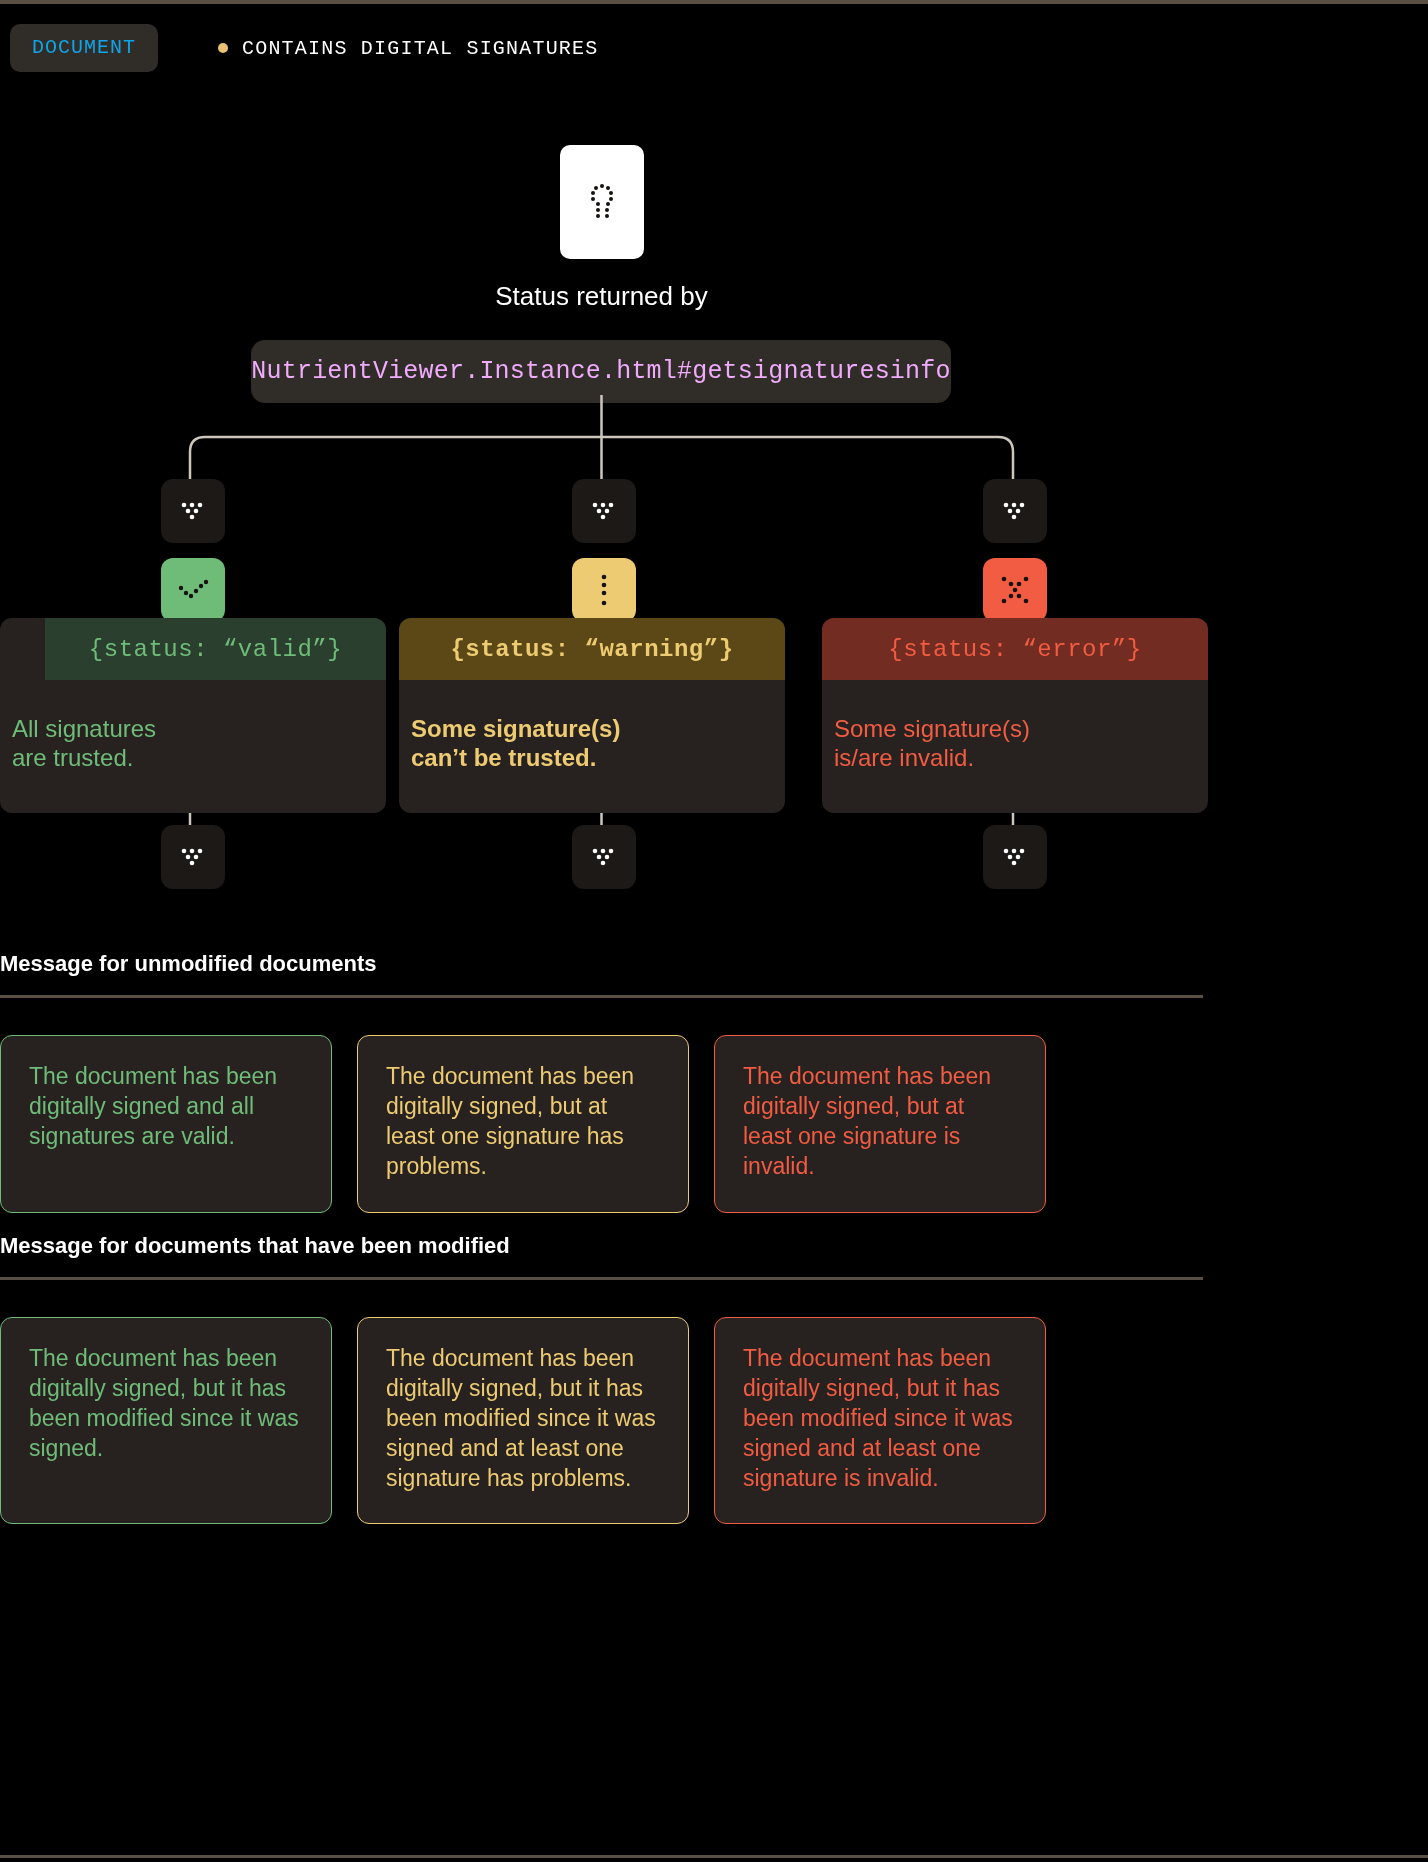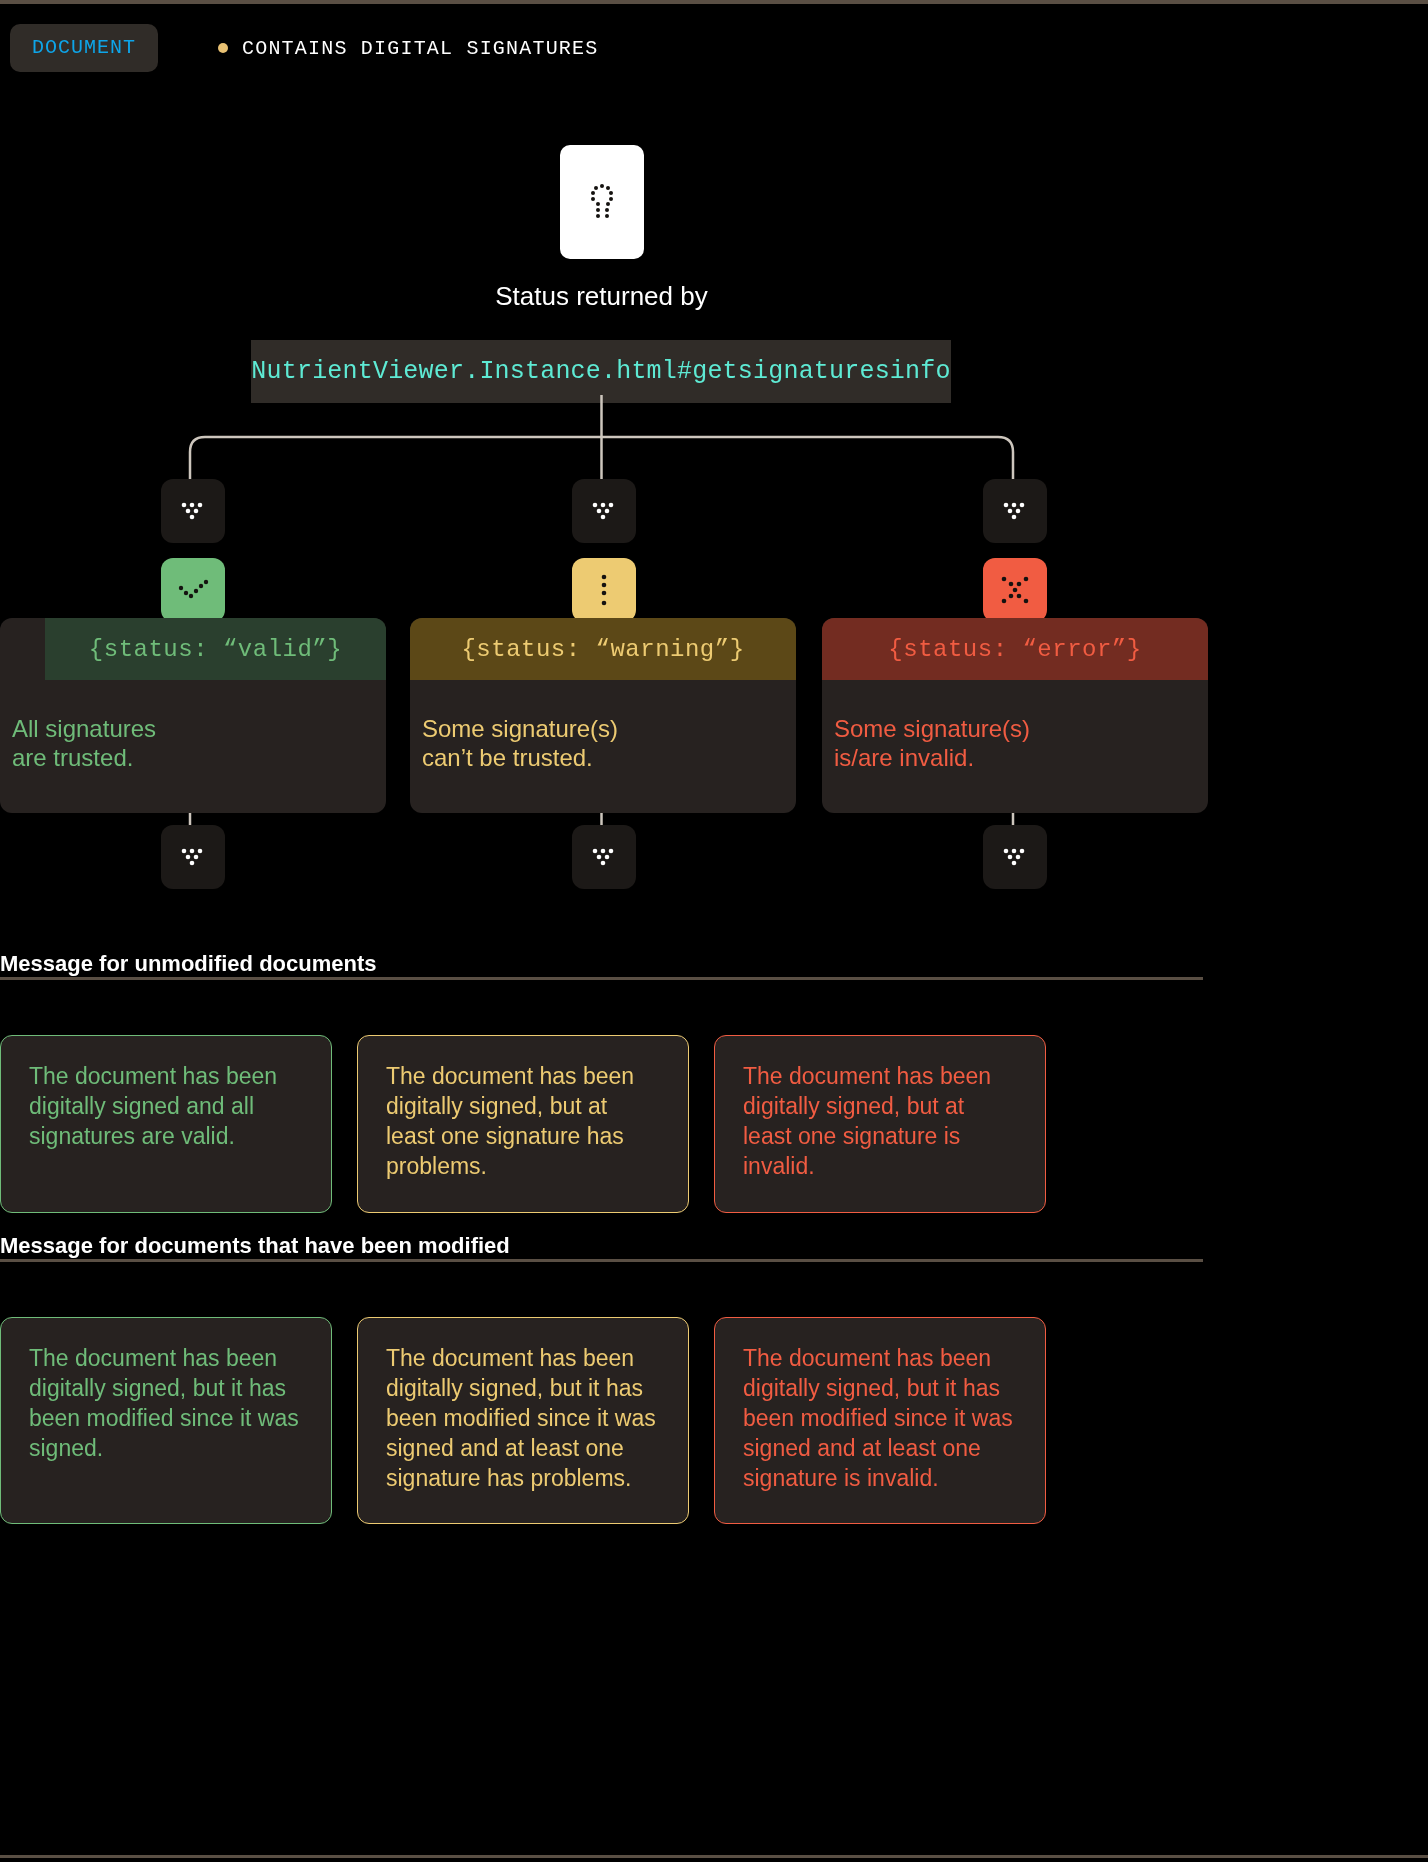--- a/index.html
+++ b/index.html
@@ -94,26 +94,26 @@
     font-size: 26px;
     color: #ffffff;
   }
 
   .code-badge {
     position: absolute;
     top: 340px;
     left: 251px;
     width: 700px;
     background: #302c28;
-    border-radius: 0;
+    border-radius: 14px;
     padding: 17px 0;
     text-align: center;
     font-family: "Liberation Mono", monospace;
     font-size: 25px;
-    color: #5eead4;
+    color: #f0abfc;
     letter-spacing: 0.2px;
   }
 
   
   .connectors {
     position: absolute;
     top: 0; left: 0;
     width: 1428px;
     height: 1862px;
     pointer-events: none;
@@ -154,21 +154,21 @@
   
   .status-box {
     position: absolute;
     top: 618px;
     width: 386px;
     border-radius: 12px;
     overflow: hidden;
     background: #272220;
   }
   .status-box.col-valid   { left: 0px; }
-  .status-box.col-warning { left: 410px; }
+  .status-box.col-warning { left: 399px; font-weight: bold; }
   .status-box.col-error   { left: 822px; }
 
   .status-head {
     text-align: center;
     font-family: "Liberation Mono", monospace;
     font-size: 24px;
     padding: 18px 0 17px;
     letter-spacing: 0.5px;
   }
   .status-head.valid   { background: #2a3f2e; color: #6fbc79; margin-left: 45px; }
@@ -198,21 +198,21 @@
   
   .section {
     position: absolute;
     left: 0;
     width: 1203px;
   }
   .section-title {
     font-size: 22px;
     font-weight: bold;
     color: #ffffff;
-    padding-bottom: 0;
+    padding-bottom: 18px;
   }
   .section-rule {
     height: 3px;
     background: #5a4f44;
     width: 1203px;
   }
   .section-unmodified { top: 951px; }
   .section-modified   { top: 1233px; }
 
   

